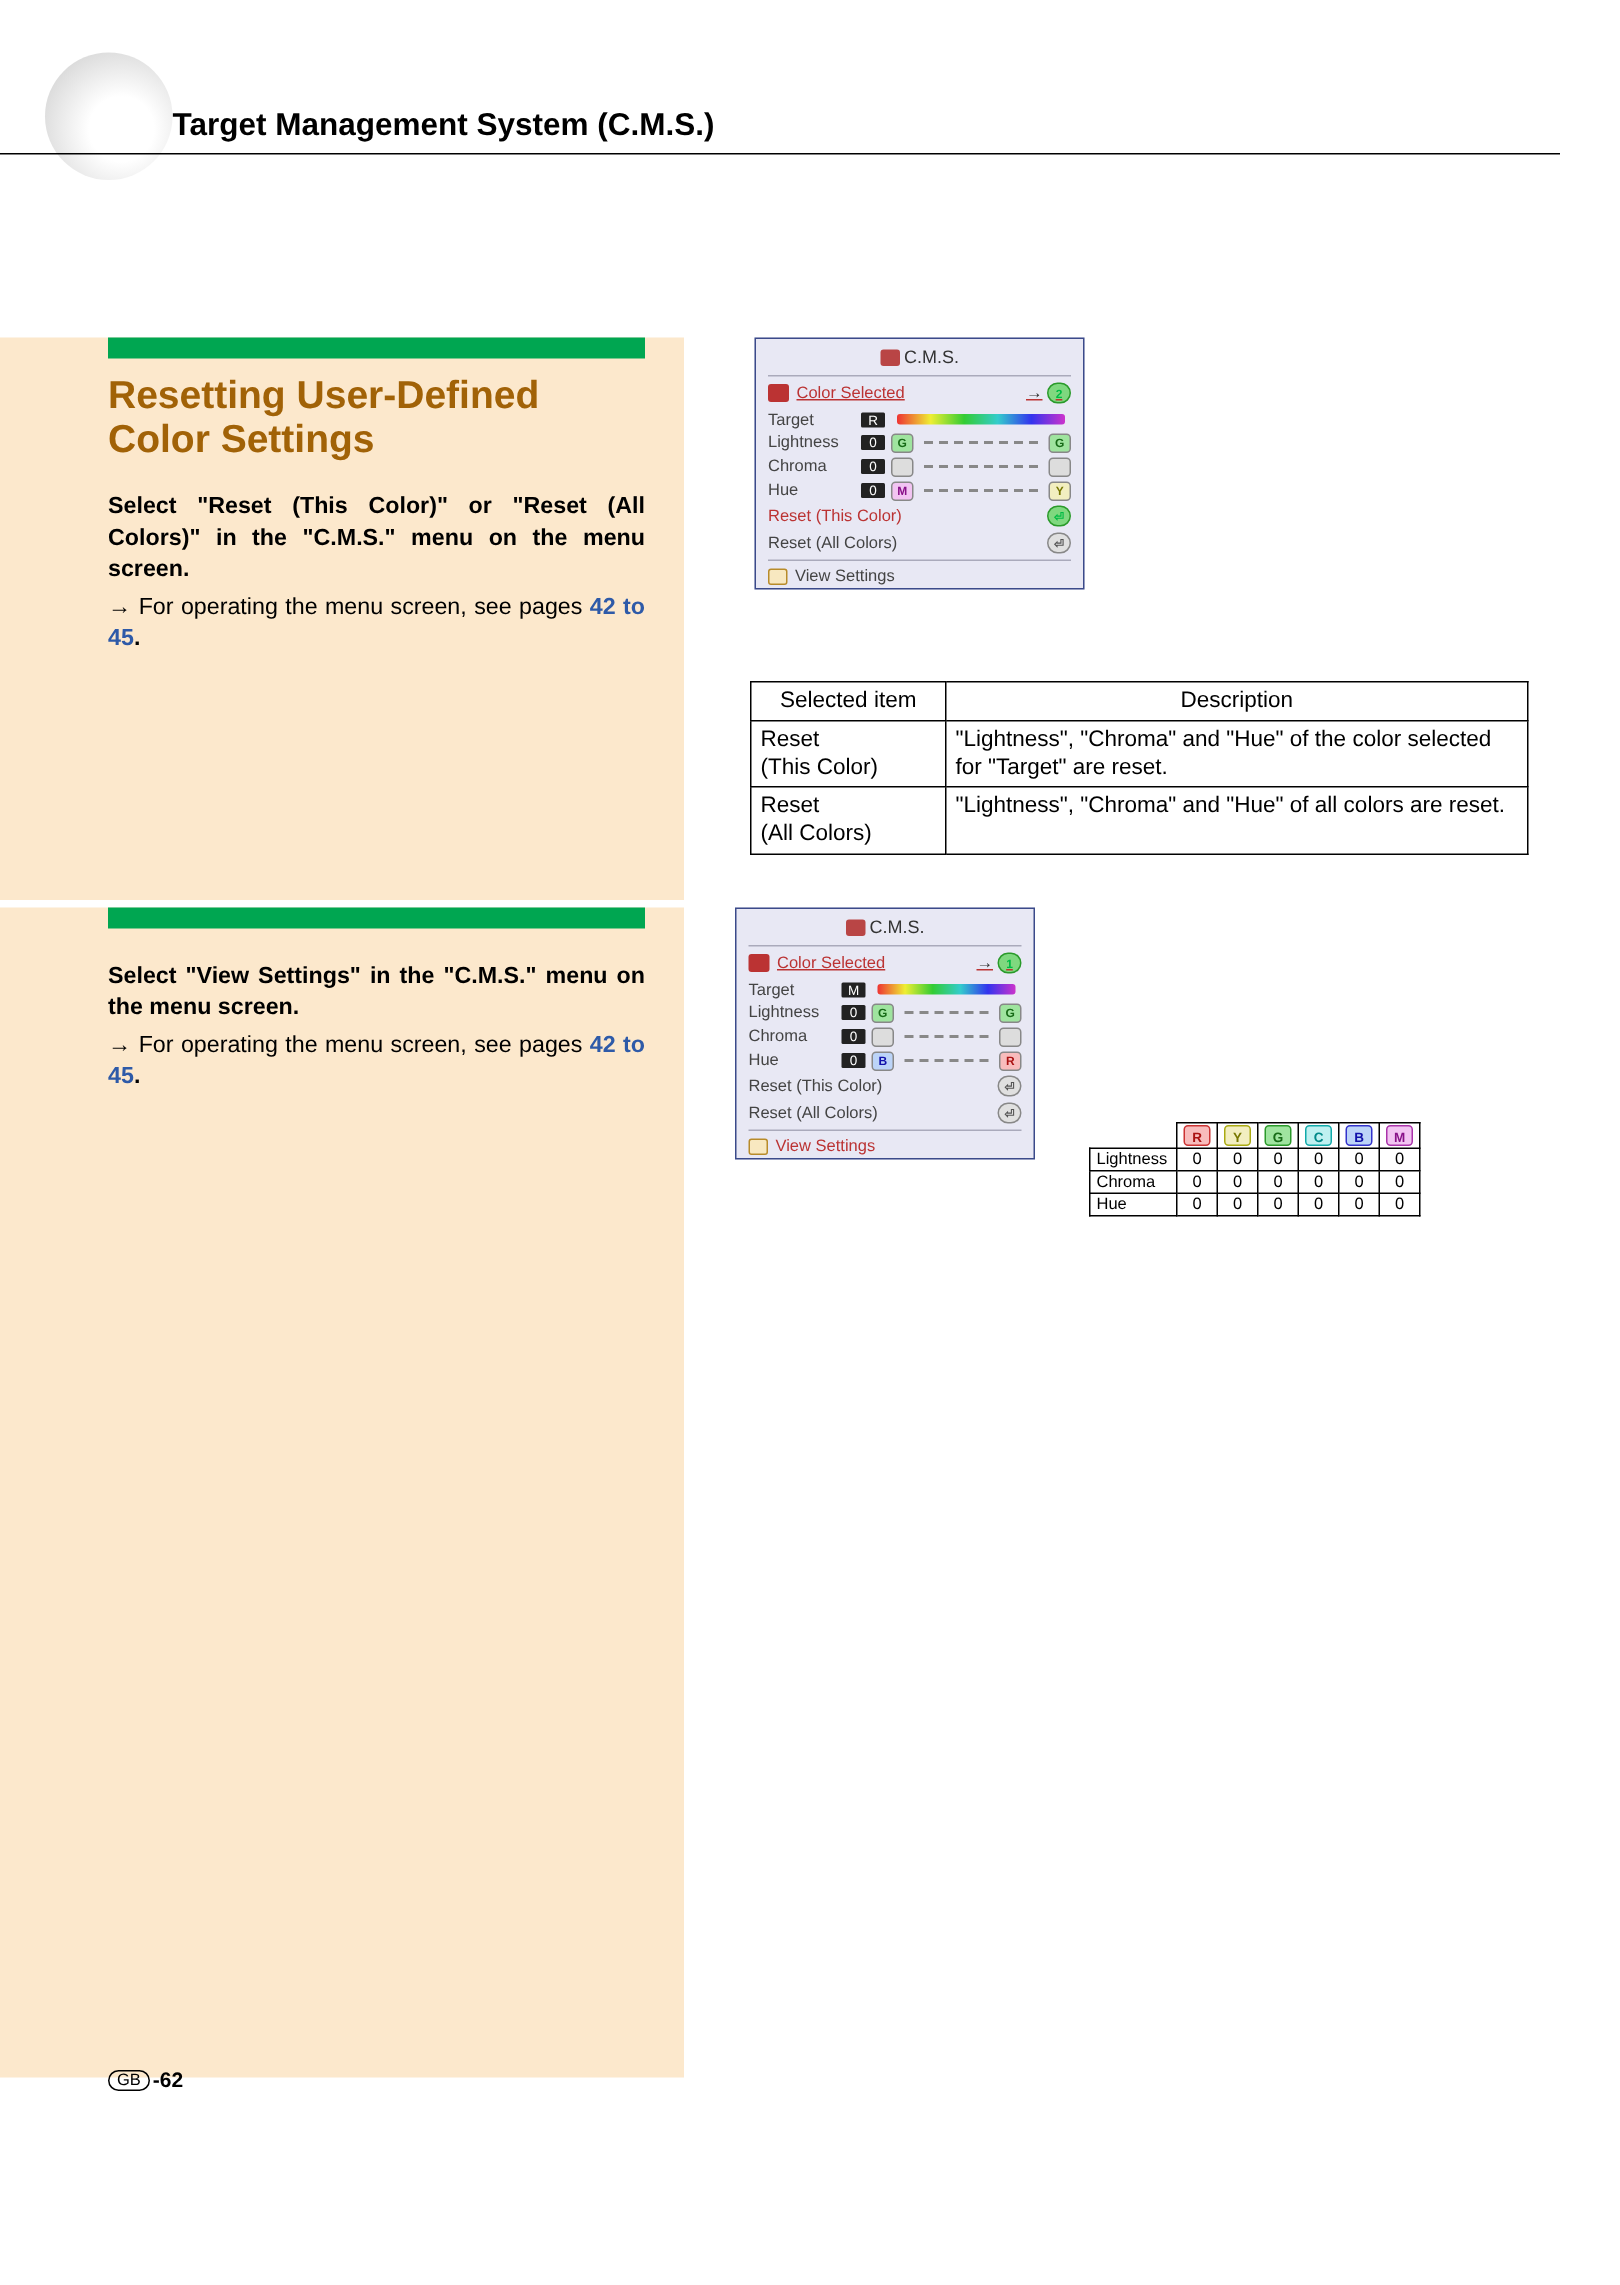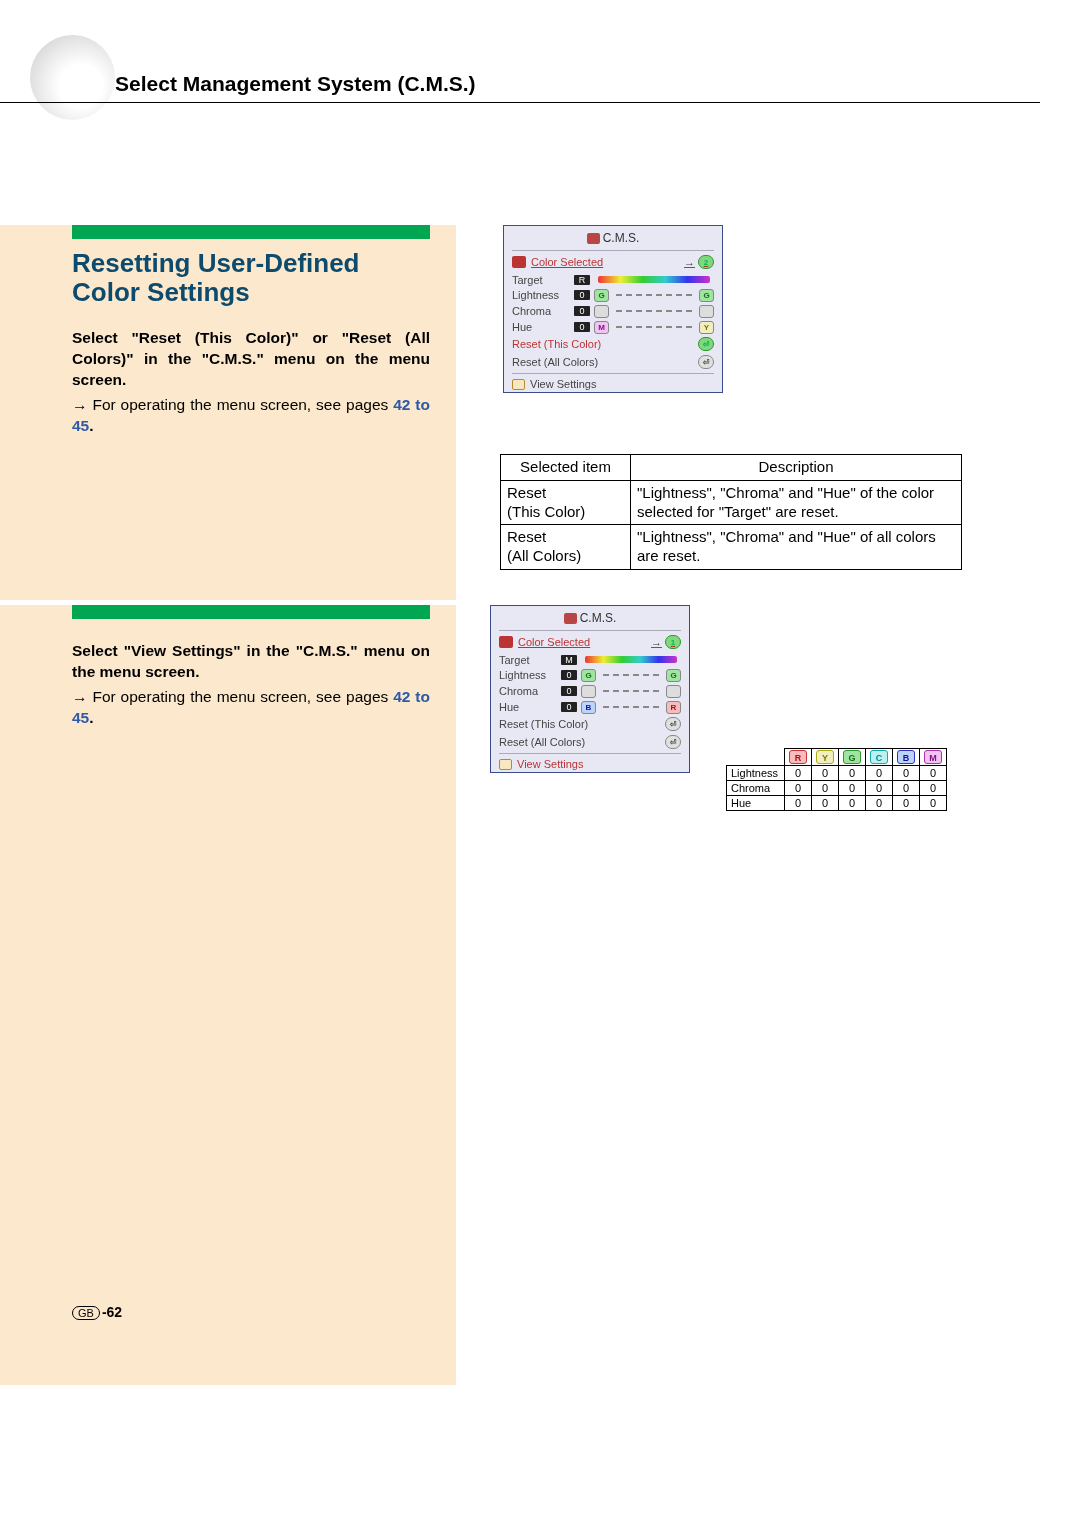--- a/index.html
+++ b/index.html
@@ -47,21 +47,21 @@
     position: absolute;
     left: 72px;
     width: 358px;
     color: #000;
   }
   .green-bar {
     height: 14px;
     background: #00a651;
   }
   .section-h {
-    color: #0c4a6e;
+    color: #a16207;
     font-size: 26px;
     font-weight: bold;
     line-height: 1.1;
     margin-top: 10px;
     font-family: Arial, sans-serif;
   }
   .body-copy {
     font-size: 15.5px;
     line-height: 1.35;
     margin-top: 22px;
@@ -157,21 +157,21 @@
     flex:1; height:7px; margin:0 4px;
     background:linear-gradient(90deg,#e33,#ee3,#3c3,#3cc,#33e,#c3c);
     border-radius:2px;
   }
 
   
   .desc-table {
     position: absolute;
     left: 500px;
     top: 454px;
-    width: 462px;
+    width: 519px;
     border-collapse: collapse;
     font-size: 15px;
   }
   .desc-table th, .desc-table td {
     border: 1px solid #000;
     padding: 3px 6px;
     text-align: left;
     vertical-align: top;
     line-height: 1.25;
   }
@@ -195,39 +195,39 @@
   }
   .vs-table .rowlbl { text-align:left; padding-right:6px; }
   .vs-table th.nb { border:none; }
   .mini-chip {
     display:inline-block;width:18px;height:14px;border-radius:3px;
     font-size:9px;font-weight:bold;line-height:14px;
   }
 
   .page-num {
     position:absolute;
-    left:72px; top:1304px;
+    left:72px; top:1378px;
     font-size:14px;
     text-align:right;
   }
   .page-num .badge {
     display:inline-block;
     border:1px solid #000;
     border-radius:9px;
     padding:0 5px;
     font-size:11px;
     vertical-align:middle;
     margin-right:2px;
   }
 </style>
 </head>
 <body>
 
 <div class="header-circle"></div>
-<div class="header-title">Select Management System (C.M.S.)</div>
+<div class="header-title">Target Management System (C.M.S.)</div>
 <div class="header-rule"></div>
 
 <div class="peach-block b1"></div>
 <div class="peach-block b2"></div>
 
 <div class="content-area" style="top:225px;">
   <div class="green-bar"></div>
   <div class="section-h">Resetting User-Defined Color Settings</div>
   <div class="body-copy">Select "Reset (This Color)" or "Reset (All Colors)" in the "C.M.S." menu on the menu screen.</div>
   <div class="body-copy" style="margin-top:4px;">

